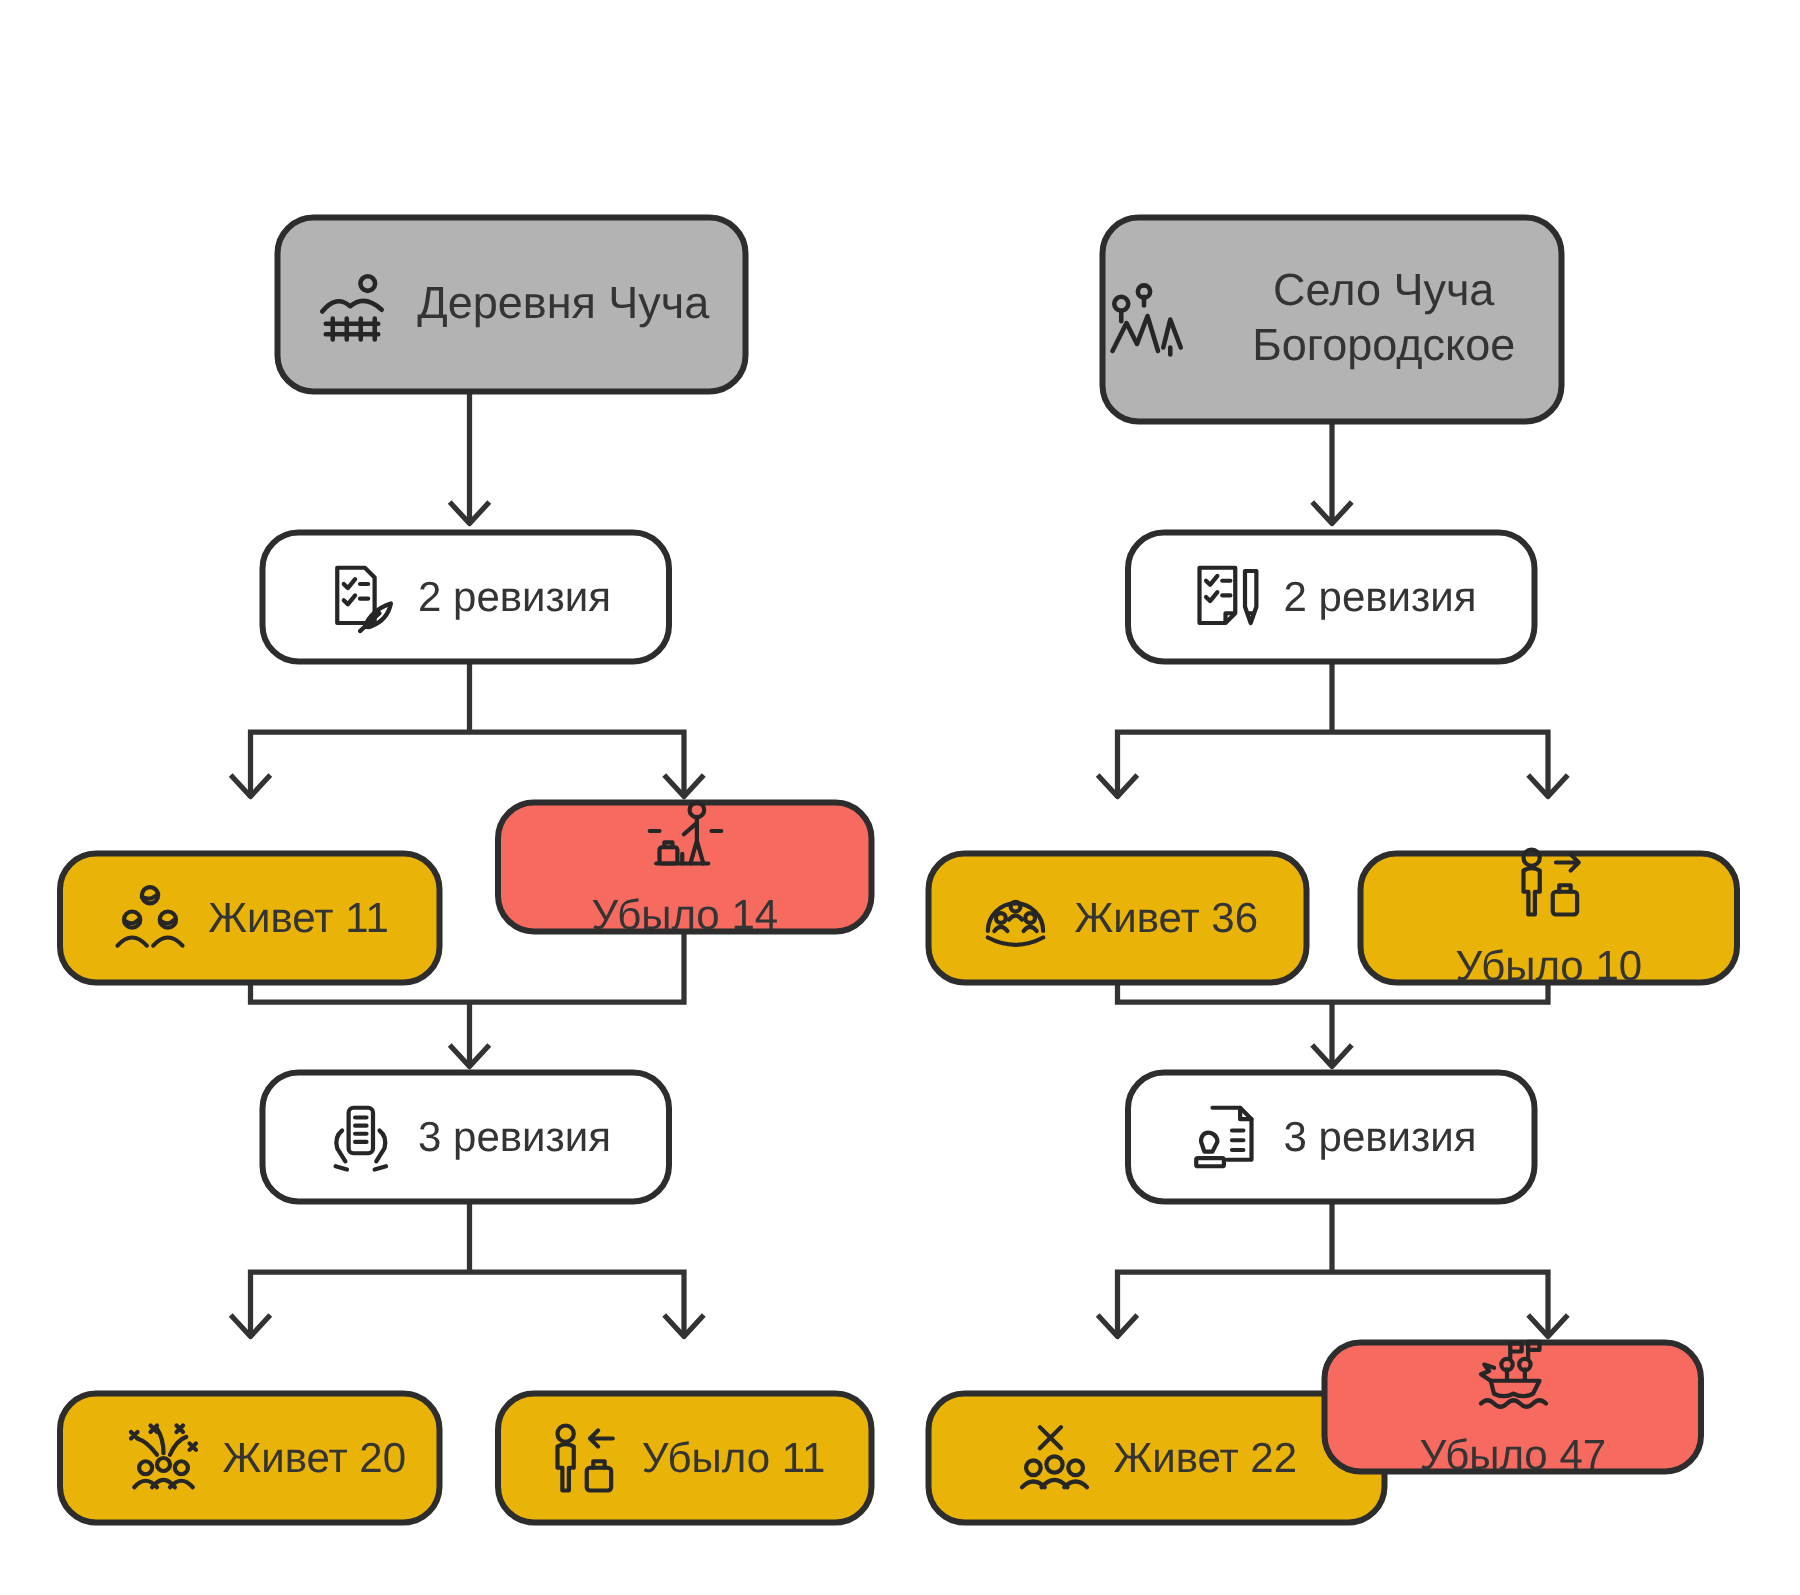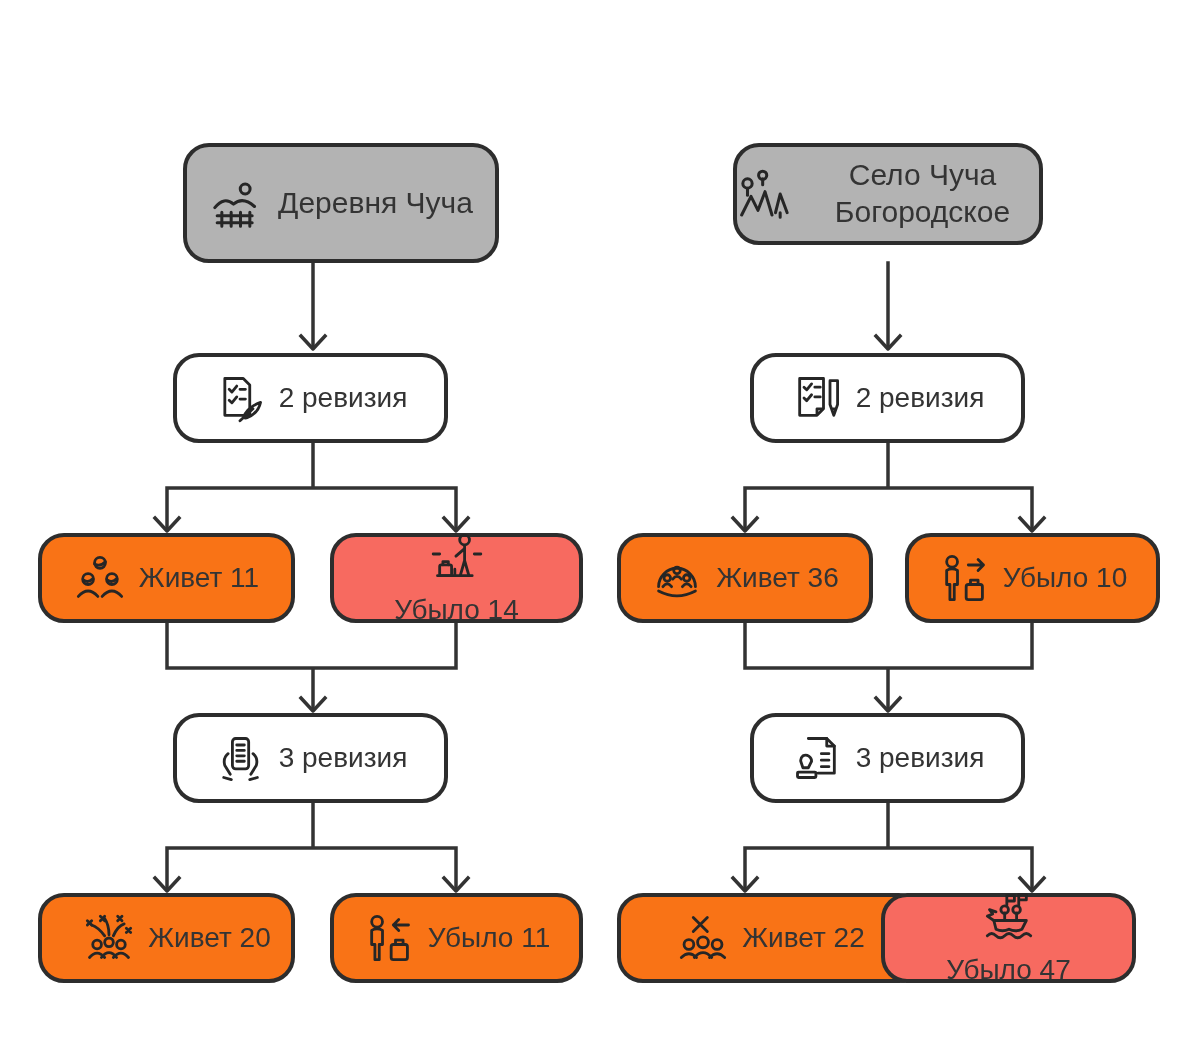--- a/index.html
+++ b/index.html
@@ -14,21 +14,21 @@
   #wires{position:absolute;left:0;top:0;width:1200px;height:1063px;z-index:0;}
   #wires path,#wires polyline{fill:none;stroke:#333333;stroke-width:3.5;stroke-linejoin:round;stroke-linecap:square;}
   .node{
     position:absolute;box-sizing:border-box;z-index:1;
     display:flex;align-items:center;justify-content:center;gap:13px;
     border:4px solid #2d2d2d;border-radius:26px;
     background:#ffffff;font-size:28px;line-height:1.22;
   }
   .node .lbl{white-space:pre-line;}
   .node.gray{background:#b3b3b3;}
-  .node.green{background:#f97316;}
+  .node.green{background:#eab308;margin-top:34px;}
   .node.red{background:#f76a60;flex-direction:column;}
   .node.root{text-align:center;font-size:30px;}
   .ic{flex:0 0 auto;display:block;}
   .ic *{fill:none;stroke:#262626;stroke-width:2.6;stroke-linecap:round;stroke-linejoin:round;}
 </style>
 </head>
 <body>
 
 <div id="stage">
 
@@ -128,21 +128,21 @@
     <svg class="ic" width="52" height="52" viewBox="0 0 48 48">
       <circle cx="13" cy="9" r="5"></circle>
       <path d="M8 17 Q13 14 18 17 L18 30 H15 V44 H11 V30 H8 Z"></path>
       <rect x="26" y="30" width="15" height="14" rx="2"></rect>
       <path d="M30 30 V26 H37 V30"></path>
       <path d="M42 12 H28 M33 7 L28 12 L33 17"></path>
     </svg>
     <span class="lbl">Убыло 11</span>
   </div>
 
-  <div class="node gray root" style="left:733px;top:143px;width:310px;height:102px;">
+  <div class="node gray root" style="left:733px;top:143px;width:310px;height:140px;">
     <svg class="ic" width="56" height="56" viewBox="0 0 48 48">
       <circle cx="9" cy="15" r="4"></circle>
       <path d="M9 19 V25"></path>
       <circle cx="22" cy="8" r="3.5"></circle>
       <path d="M22 11 V16"></path>
       <path d="M4 42 L12 26 L18 38 L24 22 L30 42"></path>
       <path d="M33 40 L37 24 L43 40 M37 40 V44"></path>
     </svg>
     <span class="lbl">Село Чуча Богородское</span>
   </div>
@@ -164,21 +164,21 @@
       <circle cx="15" cy="24" r="3"></circle>
       <path d="M11 32 Q15 27 19 32"></path>
       <circle cx="24" cy="17" r="3"></circle>
       <path d="M20 25 Q24 20 28 25"></path>
       <circle cx="33" cy="24" r="3"></circle>
       <path d="M29 32 Q33 27 37 32"></path>
     </svg>
     <span class="lbl">Живет 36</span>
   </div>
 
-  <div class="node green" style="left:905px;top:533px;width:255px;height:90px;">
+  <div class="node green" style="left:905px;top:533px;width:255px;height:90px;flex-direction:column;">
     <svg class="ic" width="52" height="52" viewBox="0 0 48 48">
       <circle cx="13" cy="9" r="5"></circle>
       <path d="M8 17 Q13 14 18 17 L18 30 H15 V44 H11 V30 H8 Z"></path>
       <rect x="26" y="30" width="15" height="14" rx="2"></rect>
       <path d="M30 30 V26 H37 V30"></path>
       <path d="M28 12 H42 M37 7 L42 12 L37 17"></path>
     </svg>
     <span class="lbl">Убыло 10</span>
   </div>
 

